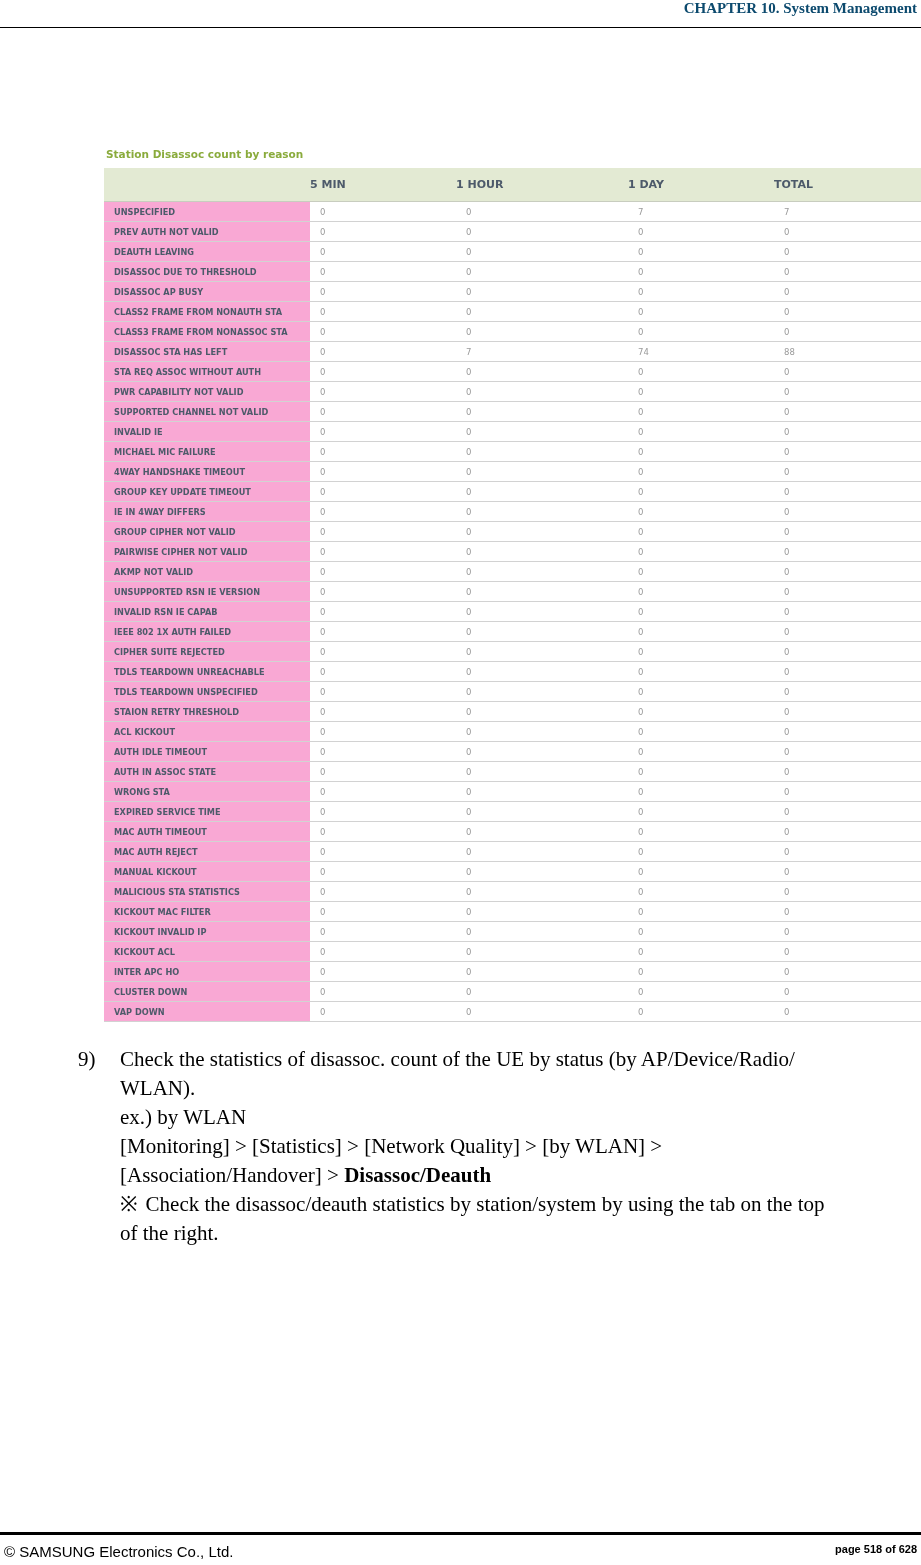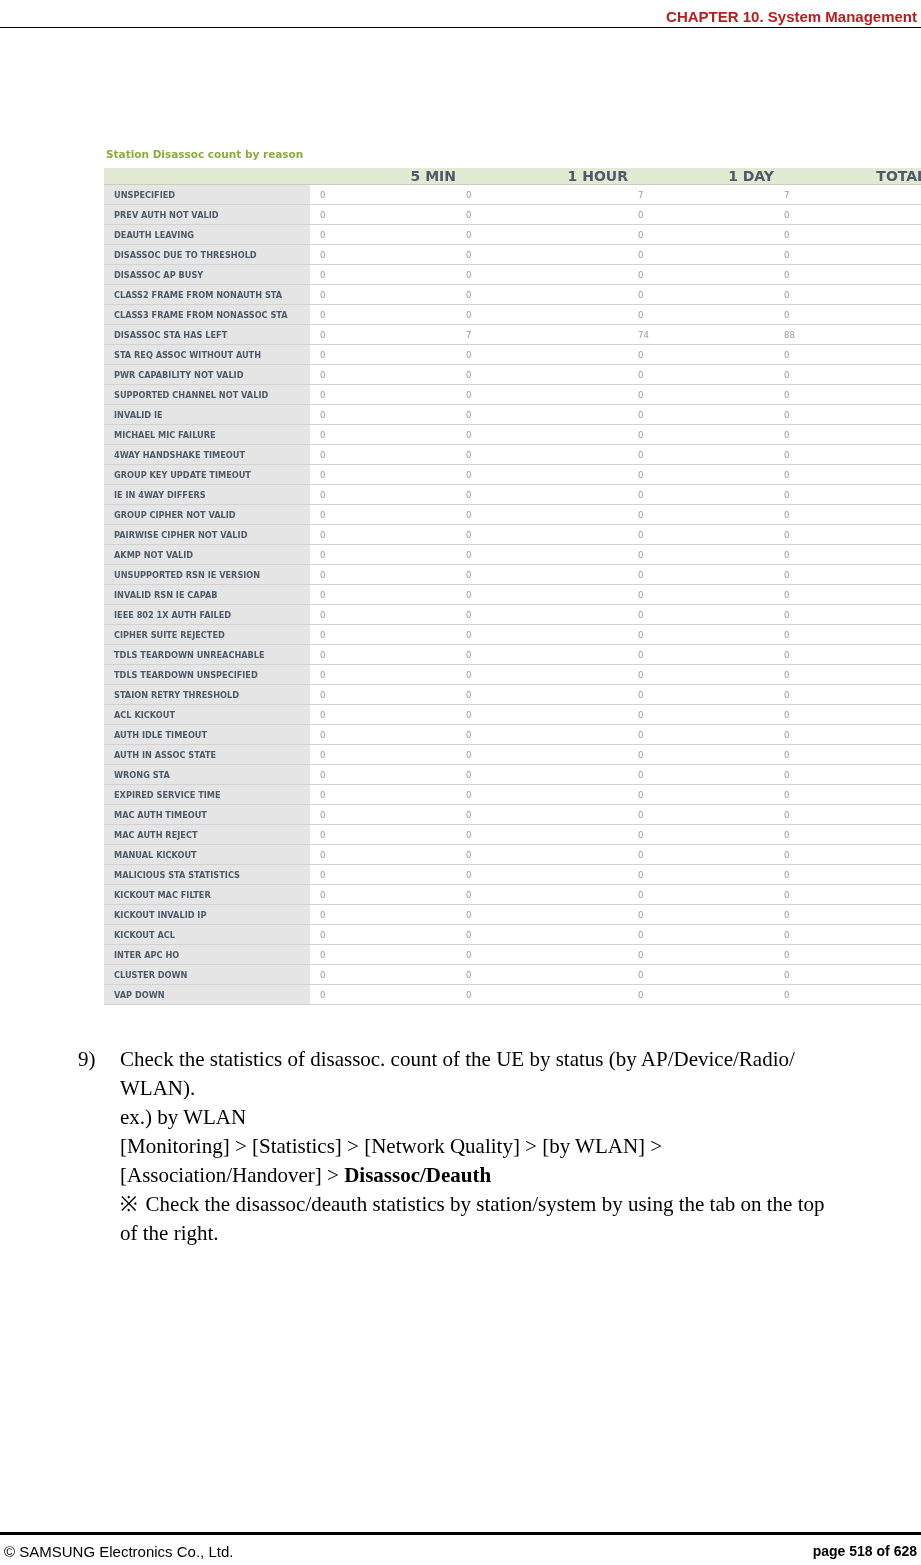--- a/index.html
+++ b/index.html
@@ -1,47 +1,47 @@
 <!DOCTYPE html>
 <html><head>
   <meta charset="utf-8">
   <style>
     html, body { margin: 0; padding: 0; background: #ffffff; }
     body { width: 921px; height: 1565px; position: relative; overflow: hidden; font-family: "Liberation Sans", sans-serif; }
 
     .page-header { position: absolute; left: 0; top: 0; width: 921px; height: 28px; }
-    .page-header .chapter { position: absolute; right: 4px; top: 0px; font-family: Liberation Sans, sans-serif; font-weight: bold; font-size: 15px; color: #b91c1c; white-space: nowrap; margin-top: 8px; }
+    .page-header .chapter { position: absolute; right: 4px; top: 0px; font-family: Liberation Serif, serif; font-weight: bold; font-size: 15px; color: #0c4a6e; white-space: nowrap; }
     .page-header .rule { position: absolute; left: 0; top: 27px; width: 921px; height: 1px; background: #000; }
 
     .screenshot { position: absolute; left: 84px; top: 142px; width: 824px; padding-left: 20px; }
     .panel-title { font-family: "DejaVu Sans", sans-serif; font-weight: bold; font-size: 10.5px; color: #8aab3c; height: 26px; line-height: 24px; padding-left: 2px; }
 
     table.stats { border-collapse: collapse; width: 822px; table-layout: fixed; font-family: "DejaVu Sans", sans-serif; }
     table.stats col.c0 { width: 206px; }
     table.stats col.c1 { width: 146px; }
     table.stats col.c2 { width: 172px; }
     table.stats col.c3 { width: 146px; }
     table.stats col.c4 { width: 152px; }
-    table.stats thead th { background: #e3ead3; height: 16px; font-size: 14px; font-weight: bold; color: #4d5a6a; text-align: right; border-bottom: 1px solid #c8cdbf; padding: 0; }
+    table.stats thead th { background: #e3ead3; height: 33px; font-size: 11px; font-weight: bold; color: #4d5a6a; text-align: left; border-bottom: 1px solid #c8cdbf; padding: 0; }
     table.stats thead th.blank { background: #e3ead3; }
     table.stats tbody td { height: 19px; border-bottom: 1px solid #d2d2d2; padding: 0; font-size: 8.5px; }
-    table.stats tbody td.reason { background: #e5e5e5; color: #4d5a6a; font-weight: bold; padding-left: 10px; white-space: nowrap; overflow: hidden; font-size: 8.2px; }
+    table.stats tbody td.reason { background: #f9a8d4; color: #4d5a6a; font-weight: bold; padding-left: 10px; white-space: nowrap; overflow: hidden; font-size: 8.2px; }
     table.stats tbody td.num { color: #9a9a9a; padding-left: 10px; background: #ffffff; }
 
     .body-text { position: absolute; left: 78px; top: 1045px; width: 820px; font-family: "Liberation Serif", serif; font-size: 21px; color: #000; line-height: 29px; }
     .body-text .item { position: relative; padding-left: 42px; }
     .body-text .item .num { position: absolute; left: 0; top: 0; }
     .body-text .line { display: block; white-space: nowrap; }
     .body-text .bold { font-weight: bold; }
     .body-text .note-mark { margin-right: 8px; }
 
     .page-footer { position: absolute; left: 0; top: 1532px; width: 921px; height: 33px; }
     .page-footer .rule { position: absolute; left: 0; top: 0; width: 921px; height: 3px; background: #000; }
     .page-footer .copyright { position: absolute; left: 4px; top: 11px; font-family: "Liberation Sans", sans-serif; font-size: 15px; color: #000; white-space: nowrap; }
-    .page-footer .page-num { position: absolute; right: 4px; top: 11px; font-family: "Liberation Sans", sans-serif; font-weight: bold; font-size: 14px; color: #000; white-space: nowrap; }
+    .page-footer .page-num { position: absolute; right: 4px; top: 11px; font-family: "Liberation Sans", sans-serif; font-weight: bold; font-size: 11px; color: #000; white-space: nowrap; }
   </style>
 </head>
 <body>
 
 <div class="page-header">
   <div class="chapter">CHAPTER 10. System Management</div>
   <div class="rule"></div>
 </div>
 
 <div class="screenshot">

